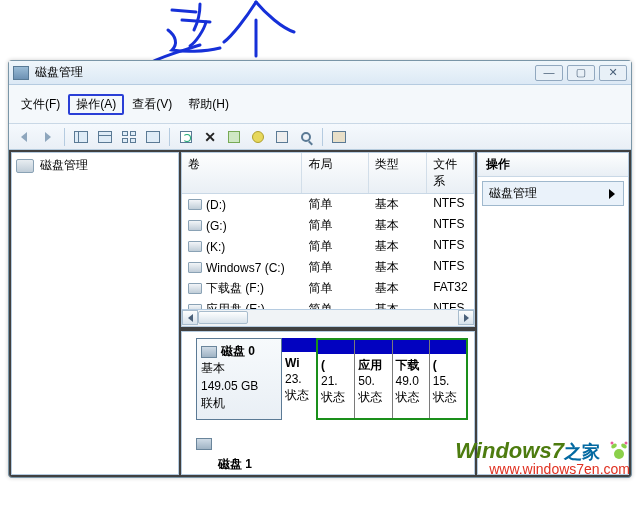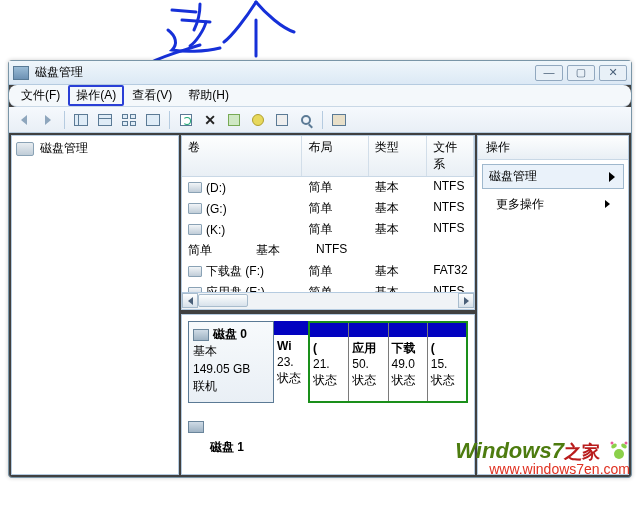--- a/index.html
+++ b/index.html
@@ -47,28 +47,27 @@
     background:#e8f0f7;
     margin-left:4px;
     border-radius:2px;
     text-align:center;
     line-height:13px;
     color:#4a6079;
     font-size:11px;
   }
   
   .menubar {
-    height:22px;
+    height:39px;
     display:flex;
     align-items:center;
     background:#f4f8fb;
     border-bottom:1px solid #c9d8e6;
     padding:0 4px;
     gap:0;
-    border-radius:8px;
   }
   .menuitem {
     padding:2px 8px;
     color:#000;
   }
   .menuitem.hl {
     border:2px solid #2a3fd6;
     padding:0 6px;
     border-radius:2px;
   }
@@ -197,21 +196,21 @@
   .hscroll .arL{left:0;} .hscroll .arR{right:0;}
   .tri-l{width:0;height:0;border-top:4px solid transparent;border-bottom:4px solid transparent;border-right:5px solid #4a6079;}
   .tri-r{width:0;height:0;border-top:4px solid transparent;border-bottom:4px solid transparent;border-left:5px solid #4a6079;}
 
   
   .diskmap {
     flex:1;
     border:1px solid #b5cbe0;
     background:#fff;
     margin-top:4px;
-    padding:6px 6px 0 6px;
+    padding:6px 6px 0 14px;
     min-height:0;
     overflow:hidden;
   }
   .disk-block {
     display:flex;
     height:82px;
   }
   .disk-info {
     width:86px;
     border:1px solid #5b7a95;
@@ -285,21 +284,21 @@
     border:1px solid #b5cbe0;
     margin:2px 2px 2px 0;
     background:#fff;
     display:flex;
     flex-direction:column;
   }
   .actions .ahdr {
     background:linear-gradient(#fdfefe,#e9eff5);
     border-bottom:1px solid #c9d8e6;
     padding:3px 8px;
-    font-weight:normal;
+    font-weight:bold;
   }
   .actions .asel {
     background:#eaf2fa;
     border:1px solid #9fb8cd;
     margin:4px;
     padding:3px 6px;
     display:flex;
     justify-content:space-between;
     align-items:center;
   }
@@ -329,21 +328,21 @@
     text-align:right;
     line-height:1;
   }
   .wm .brand {
     font-family: "Segoe UI", Tahoma, sans-serif;
     font-size:22px;
     font-style:italic;
     font-weight:bold;
   }
   .wm .brand .w7 { color:#4d7c0f; }
-  .wm .brand .zh { color:#b91c1c; font-size:18px; font-style:normal;}
+  .wm .brand .zh { color:#0369a1; font-size:18px; font-style:normal;}
   .wm .url { color:#e03020; font-size:14px; font-family:Tahoma,sans-serif; }
   .wm svg { vertical-align:top; }
 </style>
 </head>
 <body>
 
 <svg class="annotation" viewBox="0 0 640 160">
   <g stroke="#1630d8" stroke-width="3" fill="none" stroke-linecap="round">
 
     <path d="M200 45 C 170 55, 140 60, 118 90 L 112 100"></path>
@@ -469,20 +468,24 @@
             <div class="vol-row">
               <div class="col-vol vcell">
                 <span class="vdisk"></span>
                 <span>(K:)</span>
               </div>
               <div class="col-layout">简单</div>
               <div class="col-type">基本</div>
               <div class="col-fs">NTFS</div>
             </div>
             <div class="vol-row">
+              <div class="col-vol vcell">
+                <span class="vdisk"></span>
+                <span>Windows7 (C:)</span>
+              </div>
               <div class="col-layout">简单</div>
               <div class="col-type">基本</div>
               <div class="col-fs">NTFS</div>
             </div>
             <div class="vol-row">
               <div class="col-vol vcell">
                 <span class="vdisk"></span>
                 <span>下载盘 (F:)</span>
               </div>
               <div class="col-layout">简单</div>
@@ -555,24 +558,20 @@
       </div>
 
     </div>
 
     <div class="actions">
       <div class="ahdr">操作</div>
       <div class="asel">
         <span>磁盘管理</span>
         <span class="tri"></span>
       </div>
-      <div class="aitem">
-        <span>更多操作</span>
-        <span class="chev"></span>
-      </div>
     </div>
   </div>
 </div>
 
 <div class="wm">
   <div class="brand">
     <span class="w7">Windows7</span><span class="zh">之家</span>
     <svg width="22" height="22" style="margin-left:2px">
         <circle cx="11" cy="14" r="5" fill="#8bd04a"></circle>
         <ellipse cx="6" cy="6" rx="3" ry="2" fill="#8bd04a" transform="rotate(-30 6 6)"></ellipse>

